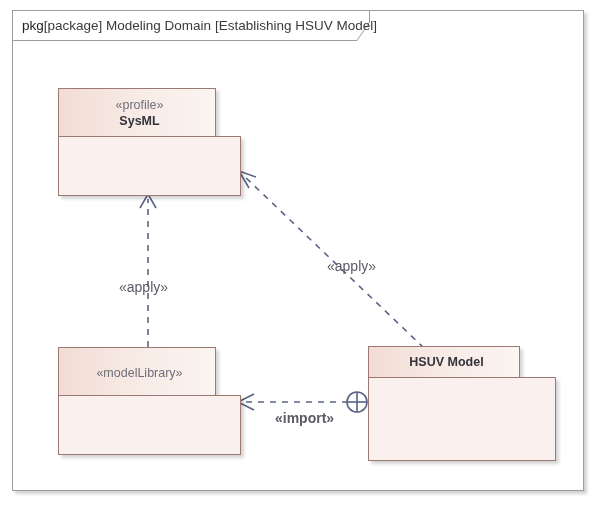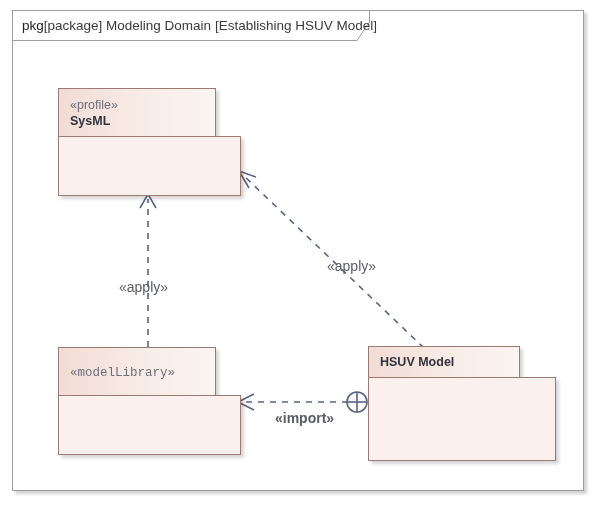--- a/index.html
+++ b/index.html
@@ -84,20 +84,21 @@
   }
   .pkg .tab-text {
     position: absolute;
     left: 11px;
     right: 6px;
     top: 0;
     bottom: 0;
     display: flex;
     flex-direction: column;
     justify-content: center;
+    align-items: center;
   }
   .pkg .stereo {
     font-size: 12.5px;
     color: #6f6f7a;
     line-height: 16px;
     white-space: nowrap;
   }
   .pkg .name {
     font-size: 12.5px;
     font-weight: bold;
@@ -174,21 +175,21 @@
   <div class="tab" style="width:158px; height:49px;">
     <div class="tab-text">
       <div class="stereo">«profile»</div>
       <div class="name">SysML</div>
     </div>
   </div>
   <div class="body" style="left:0; top:48px; width:183px; height:60px;"></div>
 </div>
 
 <div class="pkg" style="left:58px; top:347px; width:183px; height:108px;">
-  <div class="tab" style="width:158px; height:52px;font-family:Liberation Mono, monospace;">
+  <div class="tab" style="width:158px; height:52px;">
     <div class="tab-text">
       <div class="stereo">«modelLibrary»</div>
     </div>
   </div>
   <div class="body" style="left:0; top:48px; width:183px; height:60px;"></div>
 </div>
 
 <div class="pkg" style="left:368px; top:346px; width:188px; height:121px;">
   <div class="tab" style="width:152px; height:32px;">
     <div class="tab-text">

